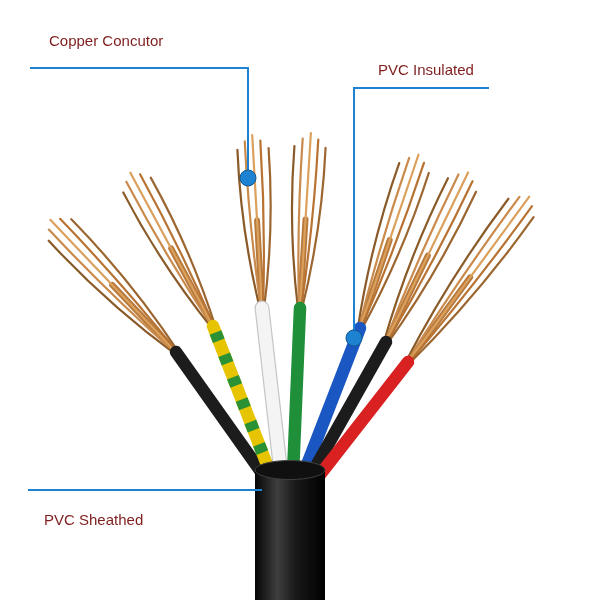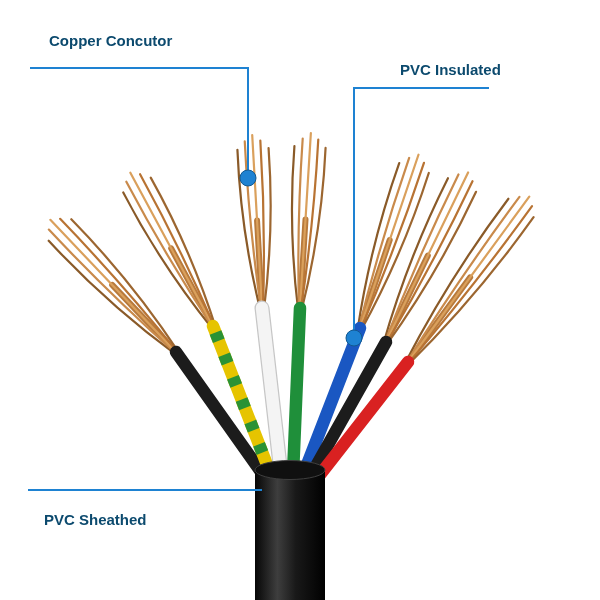--- a/index.html
+++ b/index.html
@@ -7,23 +7,23 @@
   .stage {
     position: relative;
     width: 600px;
     height: 600px;
     background: #ffffff;
     overflow: hidden;
   }
   .stage svg { position: absolute; left: 0; top: 0; }
   .label {
     position: absolute;
-    font-weight: 700;
+    font-weight: 400;
     font-size: 15px;
-    color: #0c4a6e;
+    color: #7f1d1d;
     white-space: nowrap;
   }
   .callout { fill: none; stroke-width: 2; }
   .dot { stroke: #12588f; stroke-width: 1; }
 </style>
 </head>
 <body>
 
 <div class="stage">
 
@@ -113,15 +113,15 @@
     <g>
       <polyline class="callout" points="30,68 248,68 248,170" stroke="#1e82d2"></polyline>
       <polyline class="callout" points="489,88 354,88 354,330" stroke="#1e82d2"></polyline>
       <polyline class="callout" points="28,490 262,490" stroke="#1e82d2"></polyline>
       <circle class="dot" cx="248" cy="178" r="8" fill="#1e82d2"></circle>
       <circle class="dot" cx="354" cy="338" r="8" fill="#1e82d2"></circle>
     </g>
   </svg>
 
   <div class="label" style="left:49px; top:32px;">Copper Concutor</div>
-  <div class="label" style="left:400px; top:61px;text-align:center;">PVC Insulated</div>
+  <div class="label" style="left:378px; top:61px;text-align:center;">PVC Insulated</div>
   <div class="label" style="left:44px; top:511px;">PVC Sheathed</div>
 </div>
 
 </body></html>

